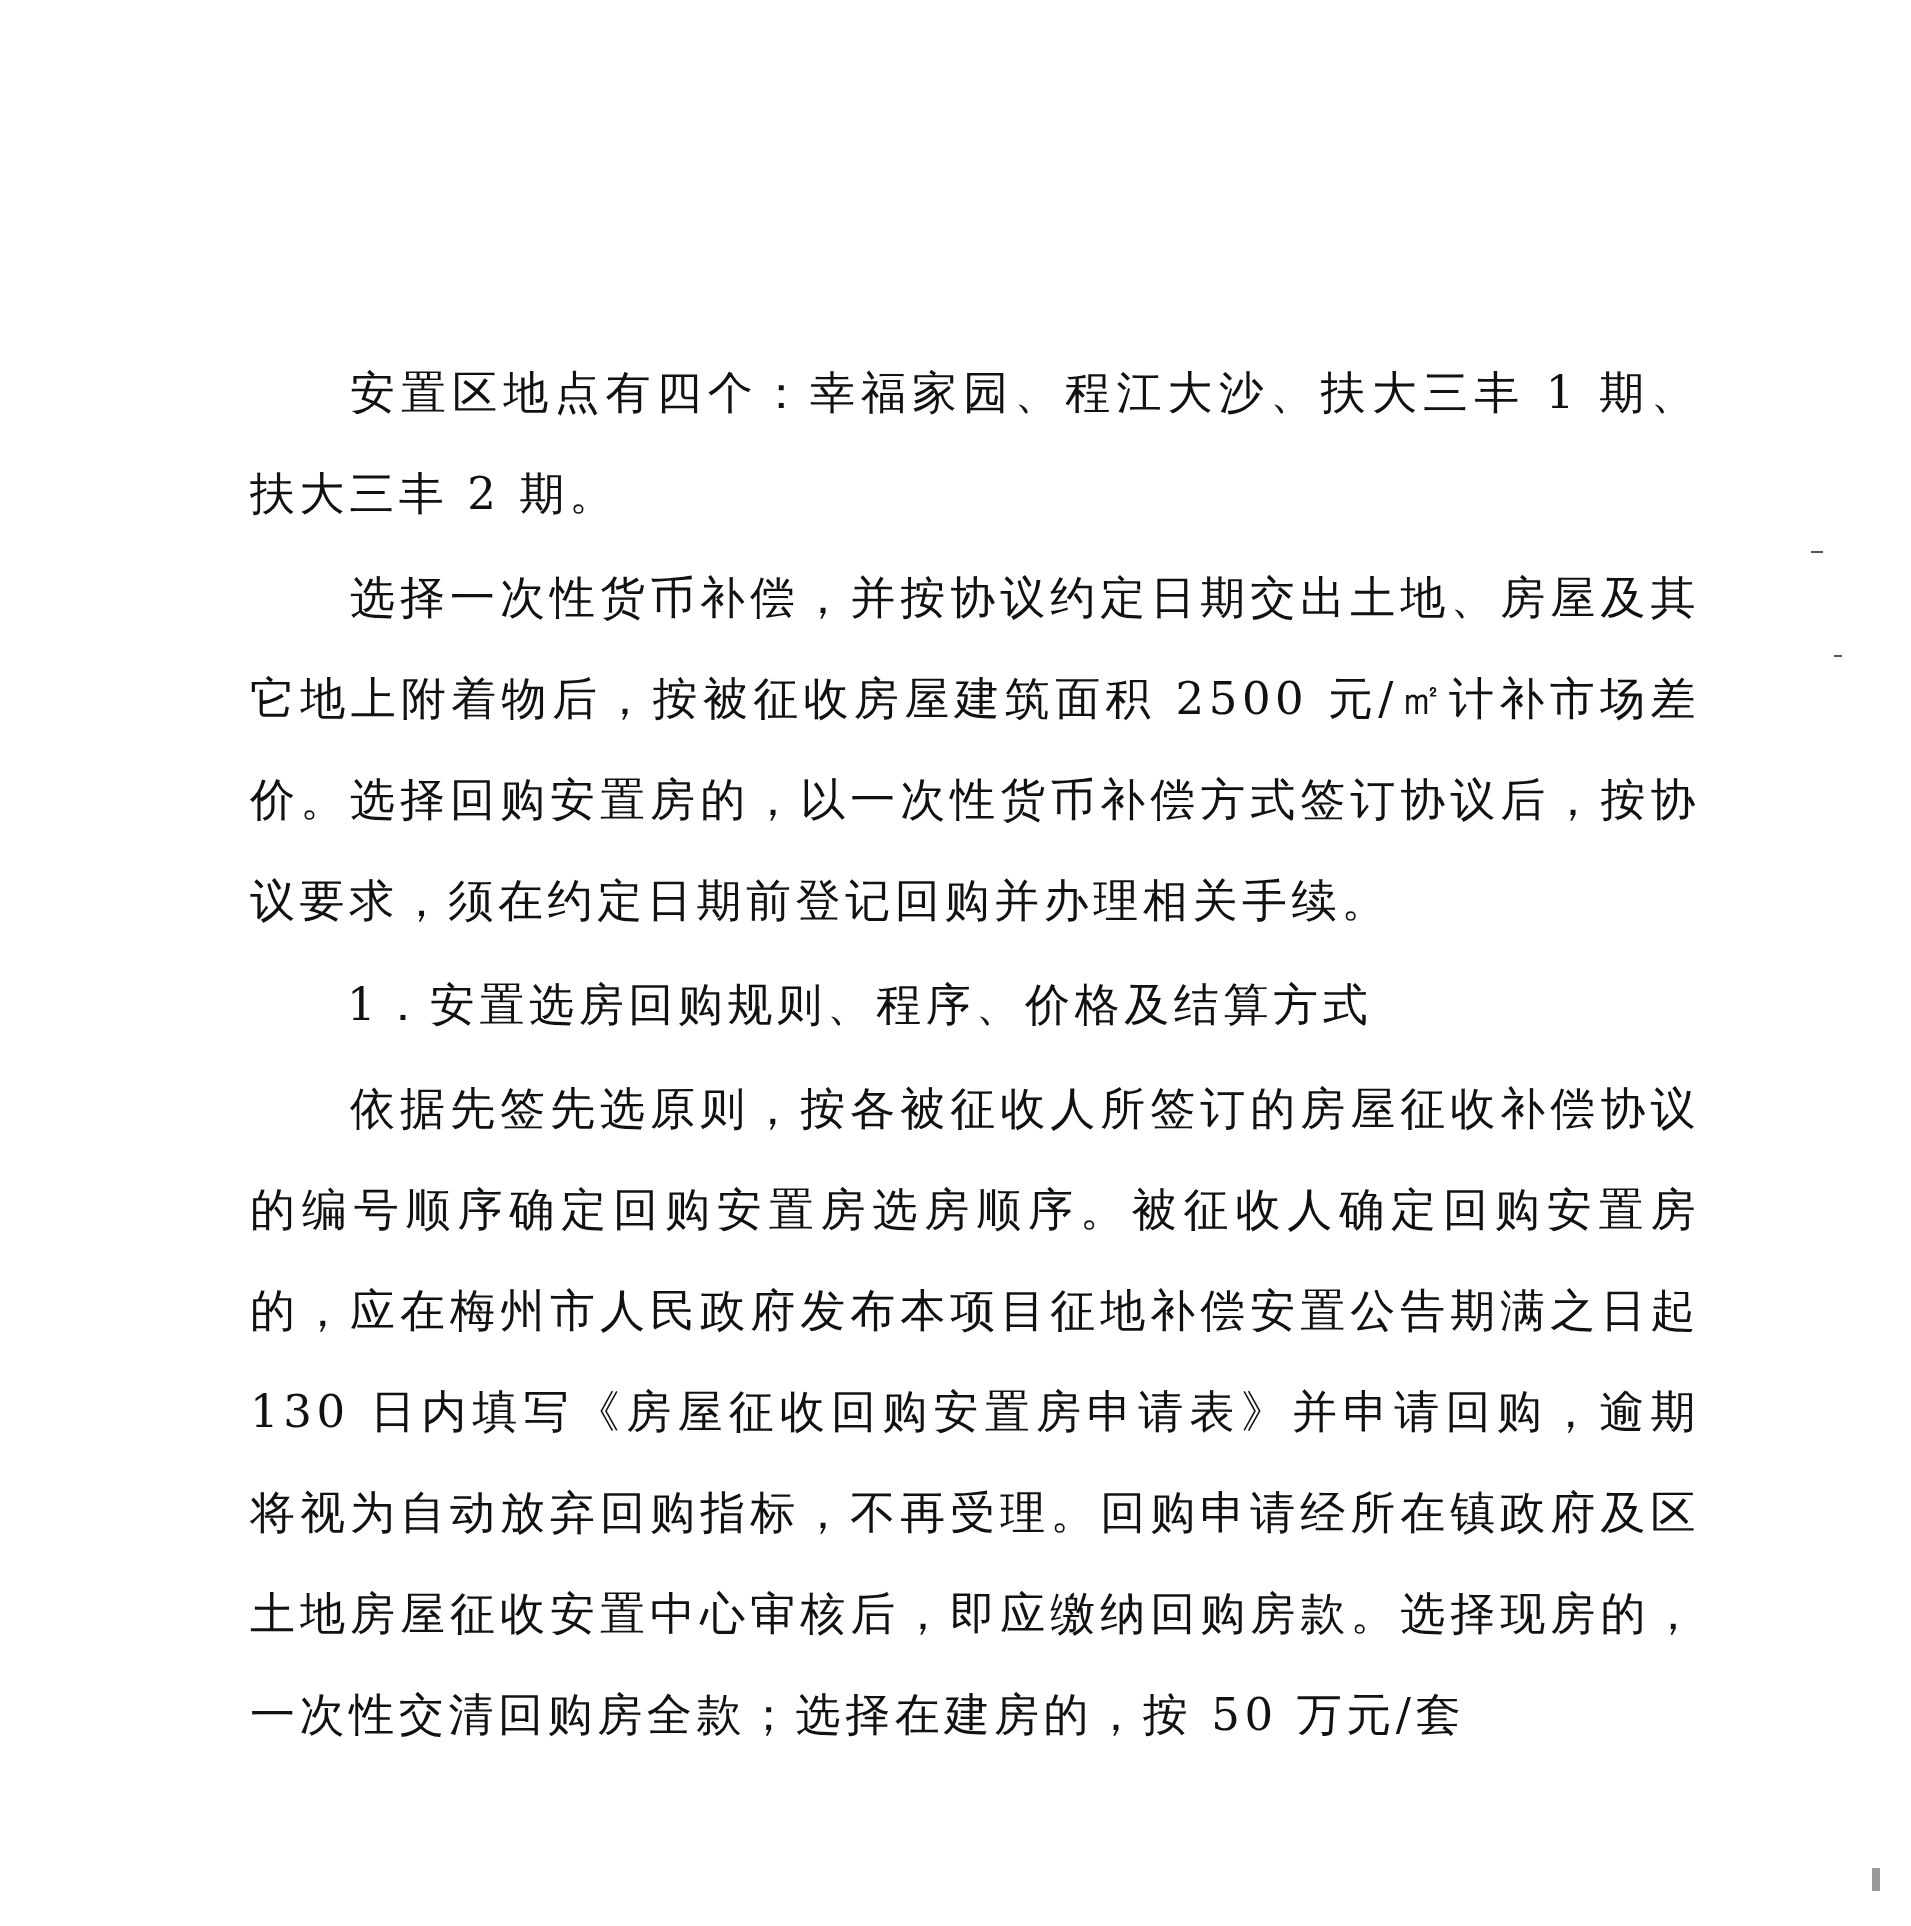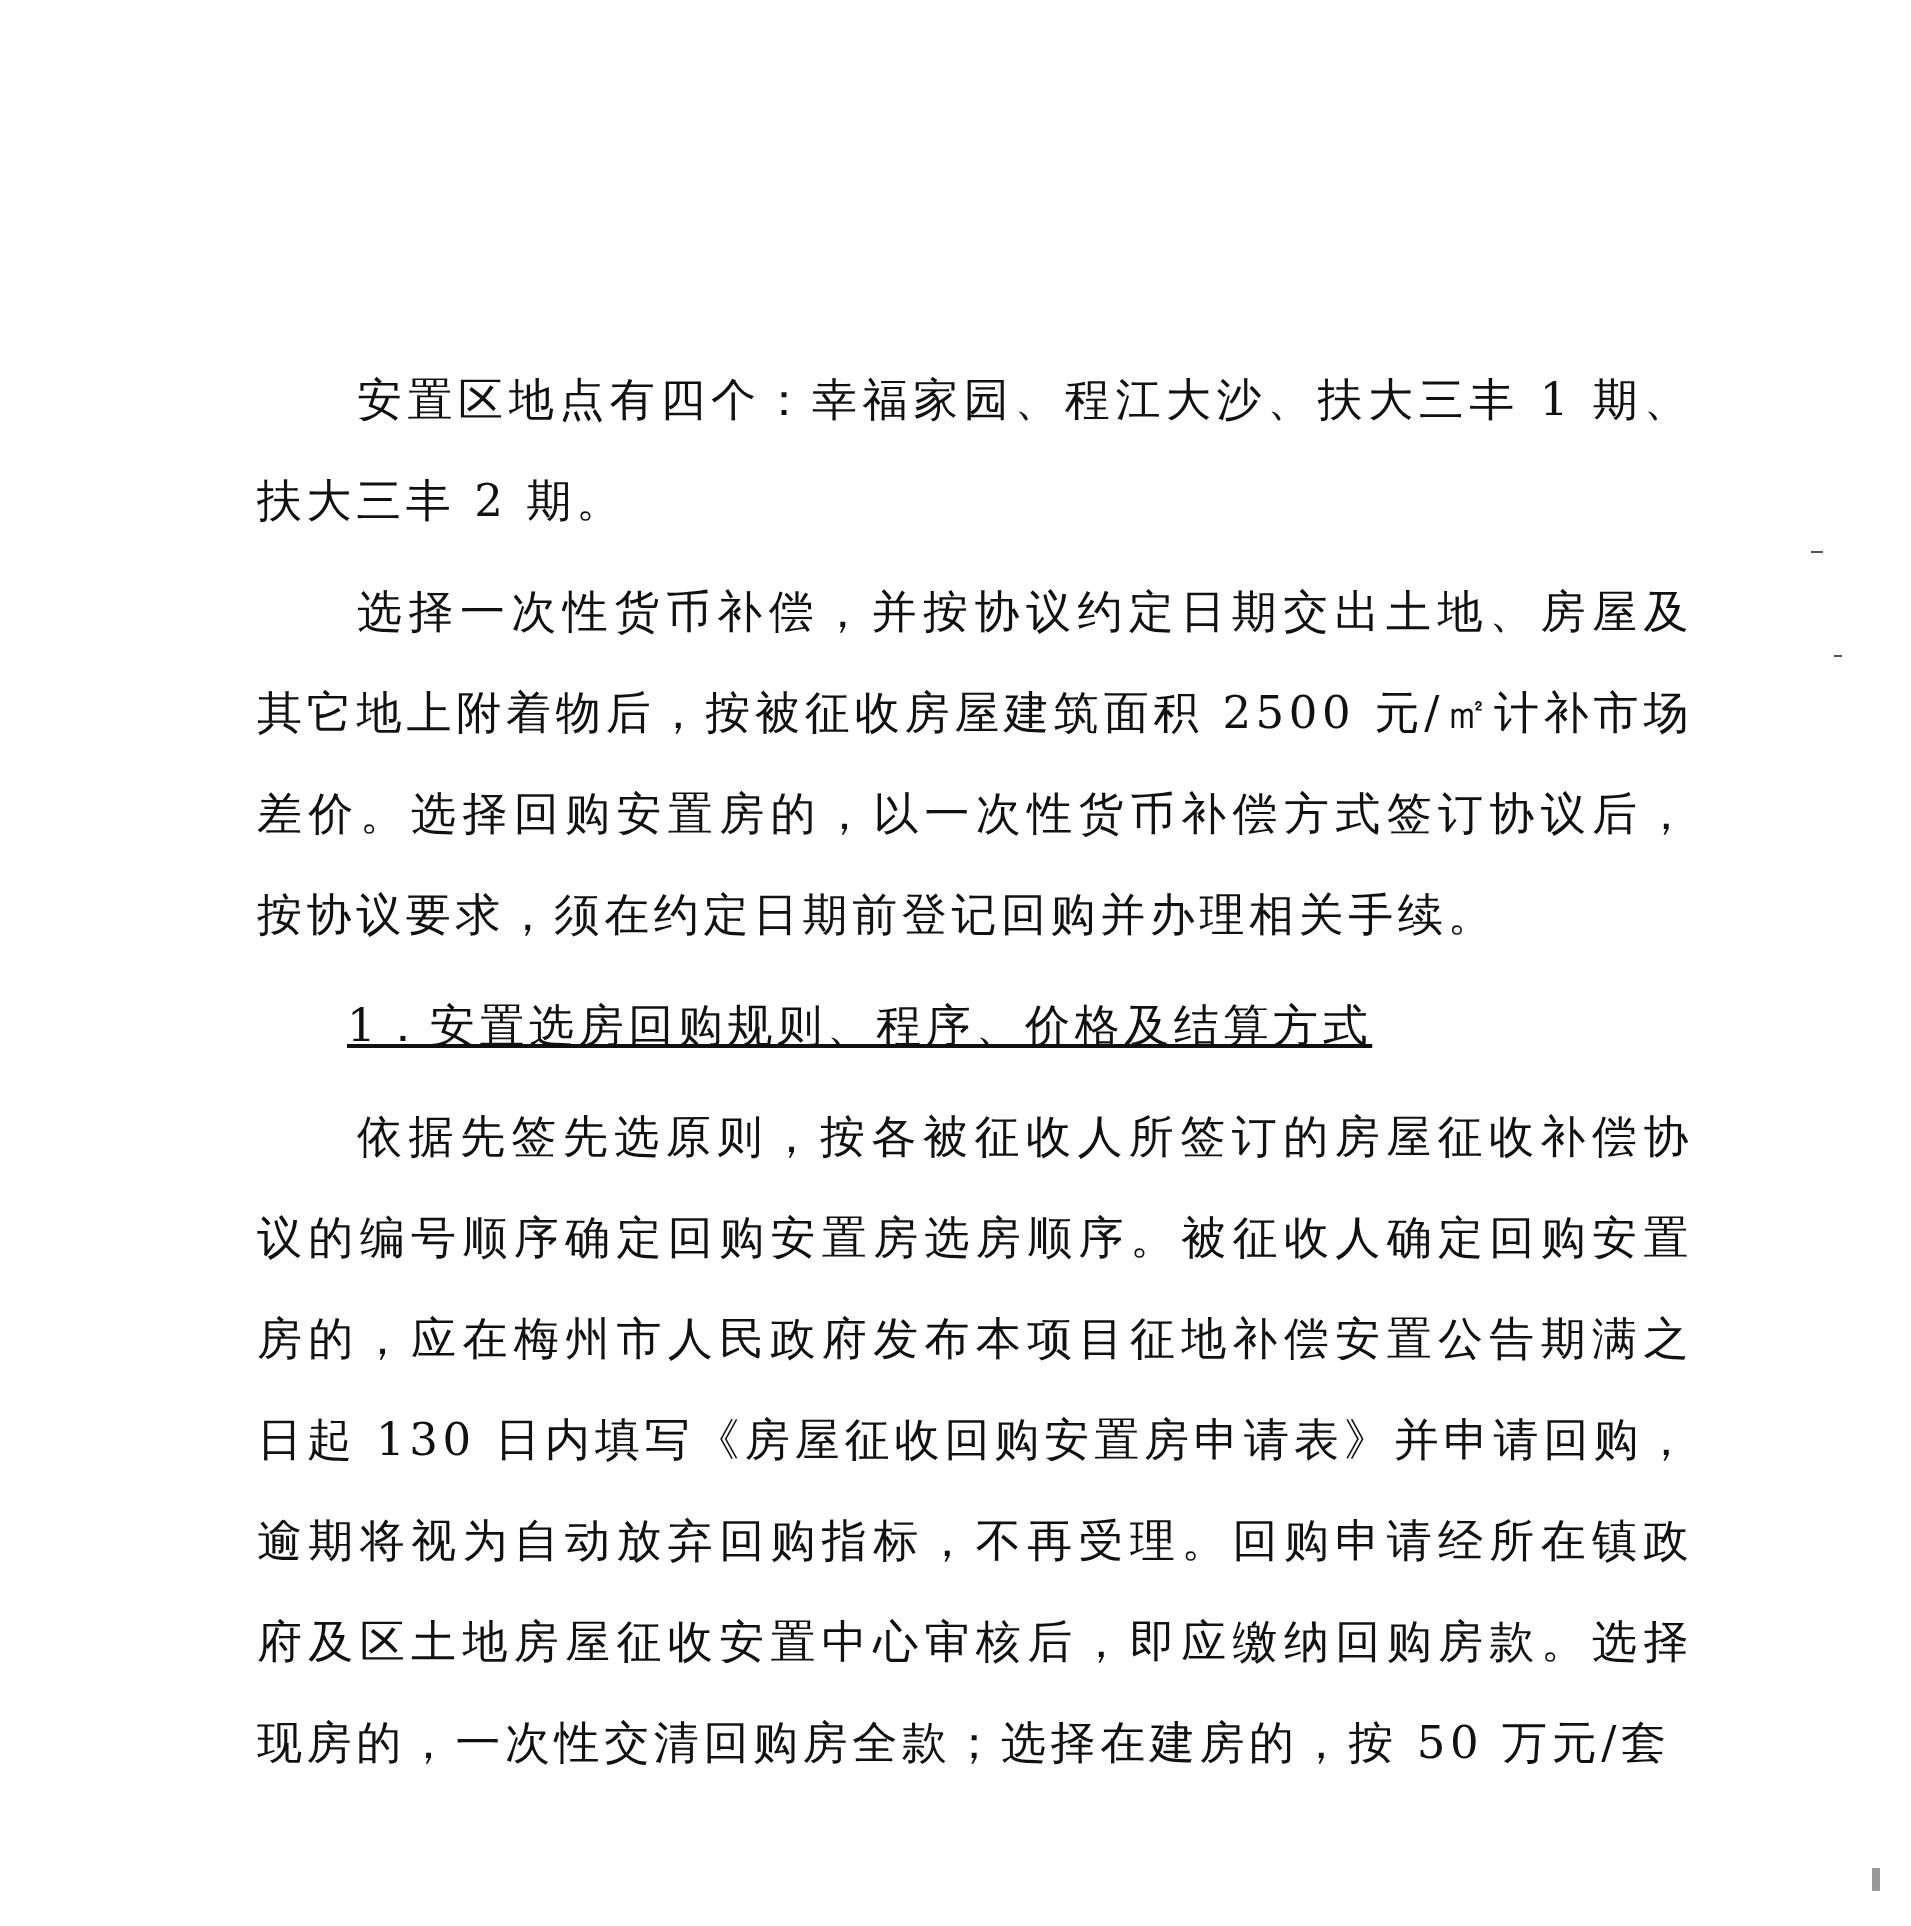--- a/index.html
+++ b/index.html
@@ -11,22 +11,22 @@
     top: 339px;
     width: 1456px;
     font-family: "DejaVu Serif", "Liberation Serif", serif;
     font-size: 45px;
     line-height: 101px;
     color: #111;
     letter-spacing: 4.6px;
     text-align: justify;
     text-justify: inter-character;
   }
-  .para { margin: 10px; text-indent: 100px; text-align: justify; text-align-last: left; }
-  .heading { margin: 0; text-indent: 100px; text-decoration: underline; }
+  .para { margin: 3px; text-indent: 100px; text-align: justify; text-align-last: left; }
+  .heading { margin: 0; text-indent: 100px; }
   .scan-mark { position: absolute; background: #555; }
 </style>
 </head>
 <body>
 
 <div class="page">
   <div class="body-text">
     <p class="para">安置区地点有四个：幸福家园、程江大沙、扶大三丰 1 期、扶大三丰 2 期。</p>
     <p class="para">选择一次性货币补偿，并按协议约定日期交出土地、房屋及其它地上附着物后，按被征收房屋建筑面积 2500 元/㎡计补市场差价。选择回购安置房的，以一次性货币补偿方式签订协议后，按协议要求，须在约定日期前登记回购并办理相关手续。</p>
     <p class="heading">1．安置选房回购规则、程序、价格及结算方式</p>

